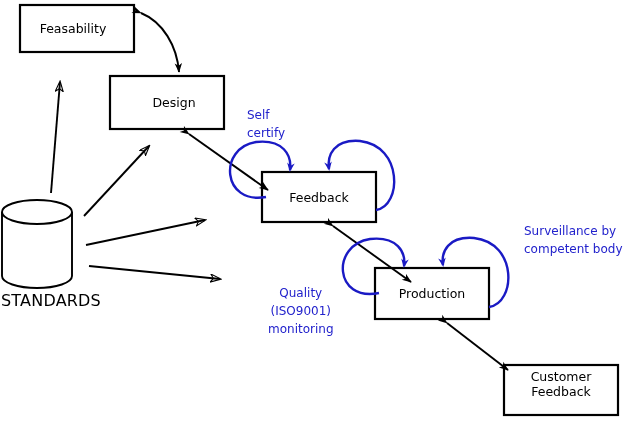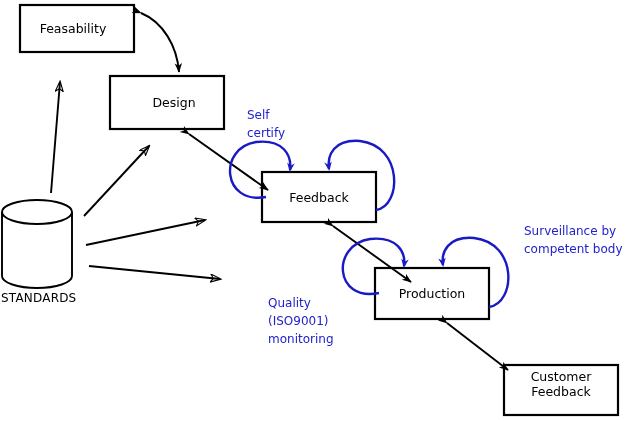--- a/index.html
+++ b/index.html
@@ -20,21 +20,21 @@
   }
   .annot{
     position:absolute;
     font-size:12px;
     line-height:18px;
     color:#2222cc;
     white-space:pre-line;
   }
   .cyl-label{
     position:absolute;
-    font-size:12px;color:#000;
+    font-size:16px;color:#000;
     letter-spacing:0.2px;
     text-align:right;
   }
 </style>
 </head>
 <body>
 
 <div id="canvas">
 
   <svg viewBox="0 0 633 421" xmlns="http://www.w3.org/2000/svg">
@@ -106,20 +106,20 @@
 
   <div class="node-label" style="left:504px;top:365px;width:114px;height:38px;">Customer
 Feedback</div>
 
   <div class="cyl-label" style="left:1px;top:291px;">STANDARDS</div>
 
   <div class="annot" style="left:247px;top:106px;">Self
 certify</div>
 
 
-  <div class="annot" style="left:268px;top:294px;">Quality
+  <div class="annot" style="left:268px;top:284px;text-align:center;">Quality
 (ISO9001)
 monitoring</div>
 
   <div class="annot" style="left:524px;top:222px;">Surveillance by
 competent body</div>
 
 </div>
 
 </body></html>

